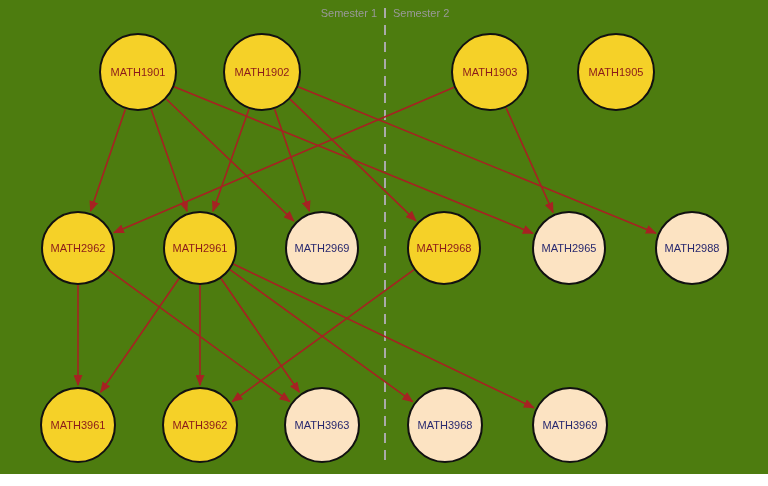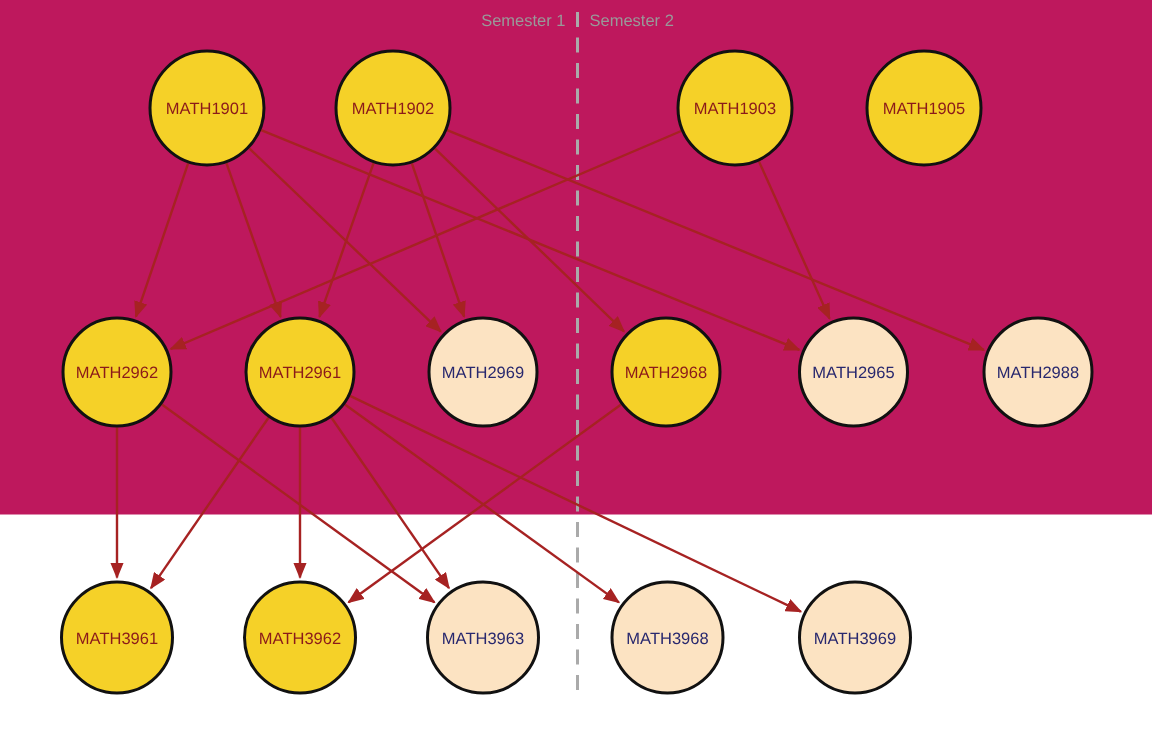--- a/index.html
+++ b/index.html
@@ -7,22 +7,22 @@
     padding: 0;
     background: #ffffff;
     width: 768px;
     height: 486px;
     overflow: hidden;
     font-family: "Liberation Sans", sans-serif;
   }
   .canvas {
     position: relative;
     width: 768px;
-    height: 343px;
-    background: #be185d;
+    height: 474px;
+    background: #4d7c0f;
   }
   svg text {
     font-family: "Liberation Sans", sans-serif;
   }
   svg .semester-label {
     font-size: 11px;
   }
   svg .course-label {
     font-size: 11px;
     text-anchor: middle;

